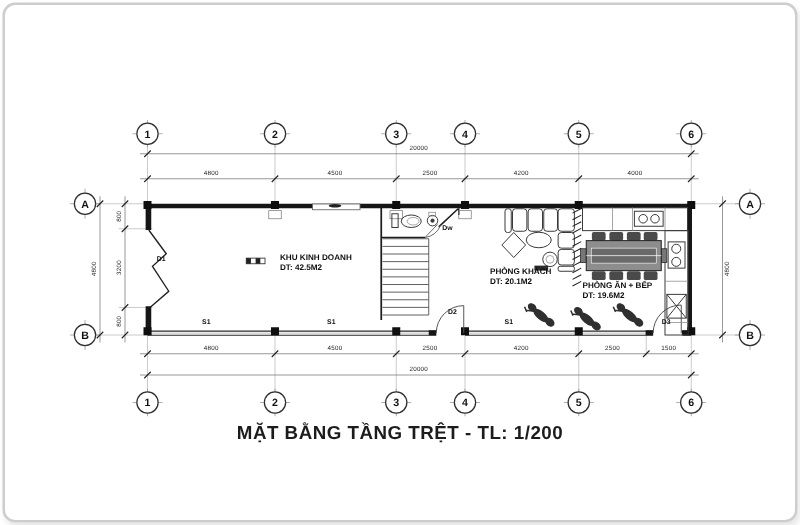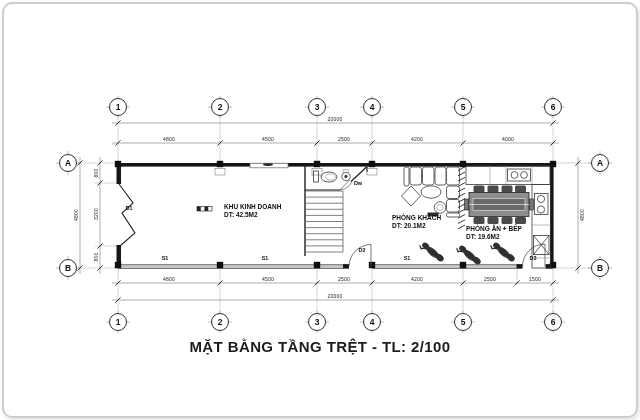--- a/index.html
+++ b/index.html
@@ -258,14 +258,14 @@
   </div>
 
   <div class="op" style="left:129px;top:211px">D1</div>
   <div class="op" style="left:358px;top:186px">Dw</div>
   <div class="op" style="left:362px;top:253px">D2</div>
   <div class="op" style="left:165px;top:261px">S1</div>
   <div class="op" style="left:265px;top:261px">S1</div>
   <div class="op" style="left:407px;top:261px">S1</div>
   <div class="op" style="left:533px;top:261px">D3</div>
 
-  <div class="title">MẶT BẰNG TẦNG TRỆT - TL: 2/100</div>
+  <div class="title">MẶT BẰNG TẦNG TRỆT - TL: 1/200</div>
 </div>
 
 </body></html>

